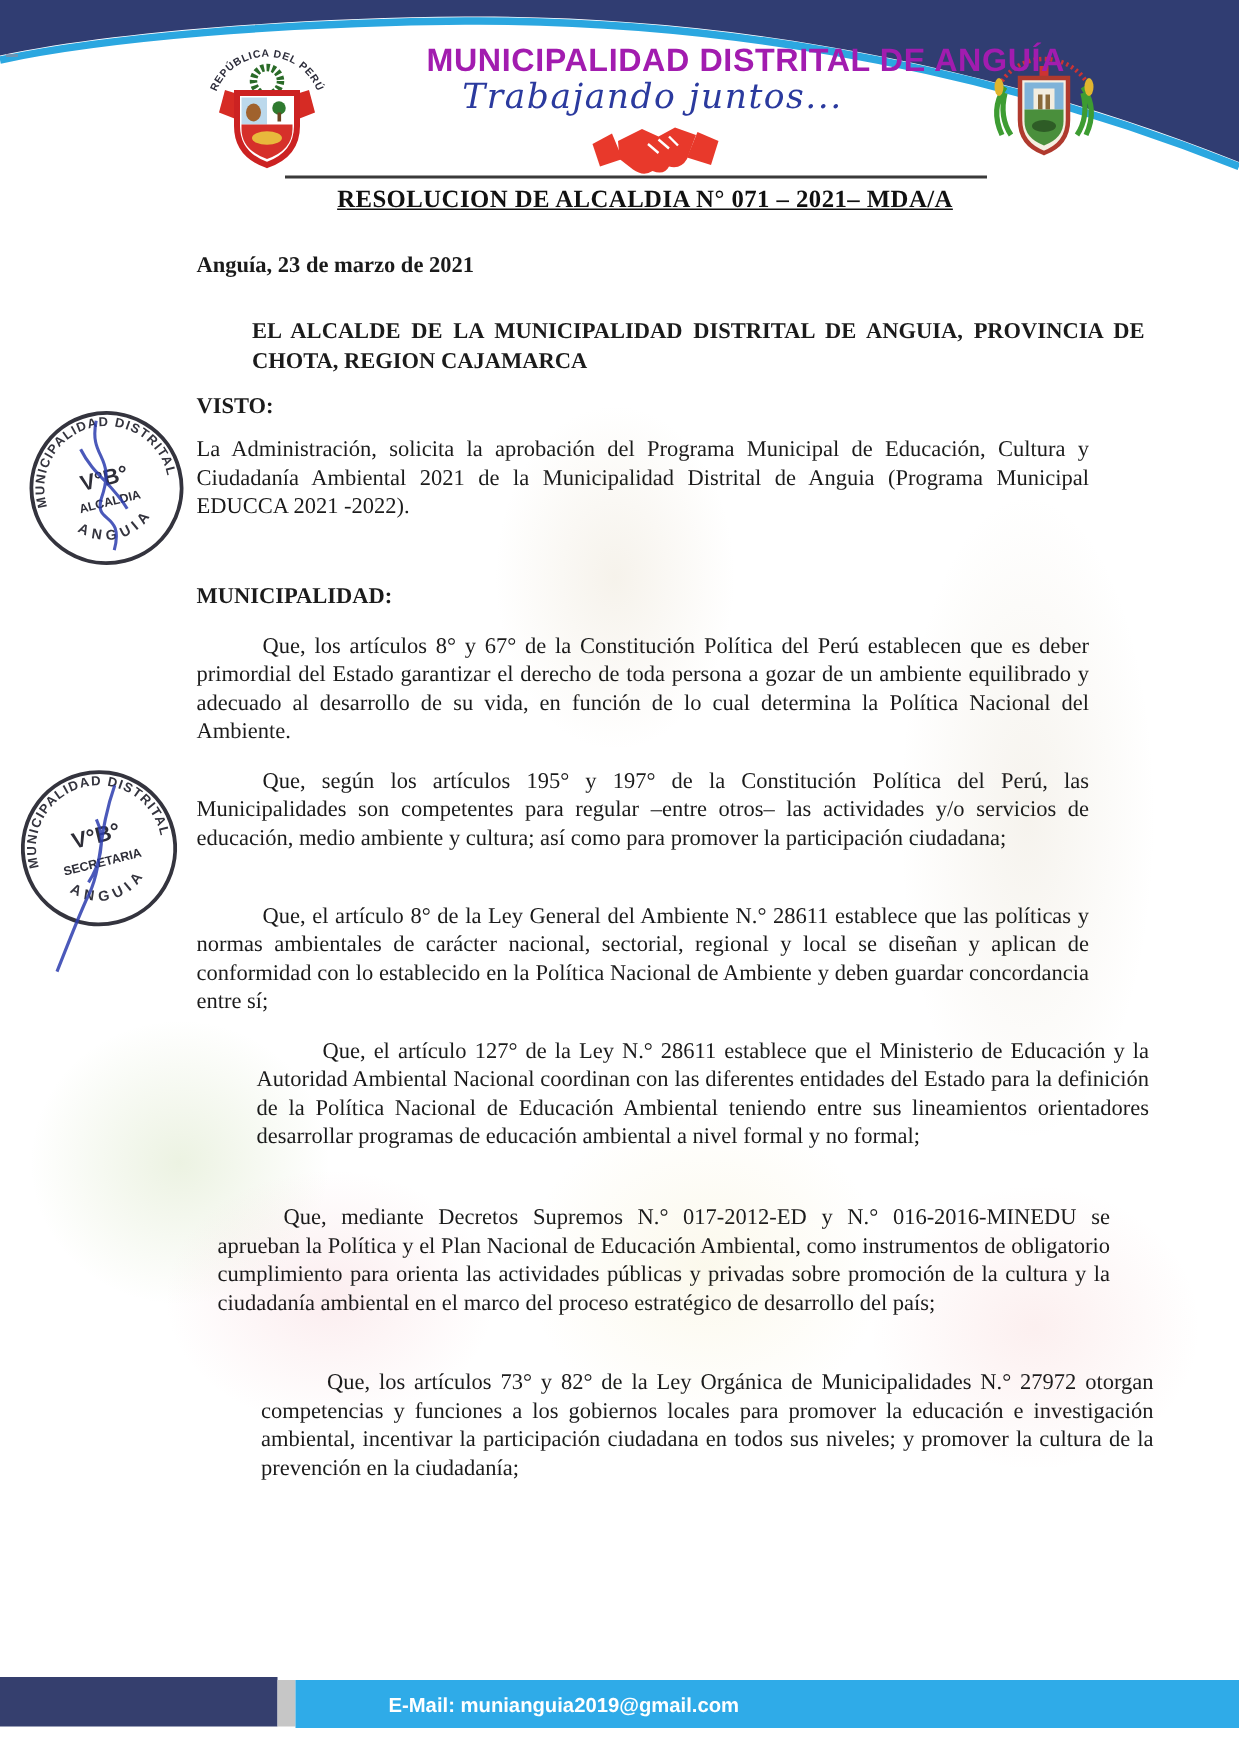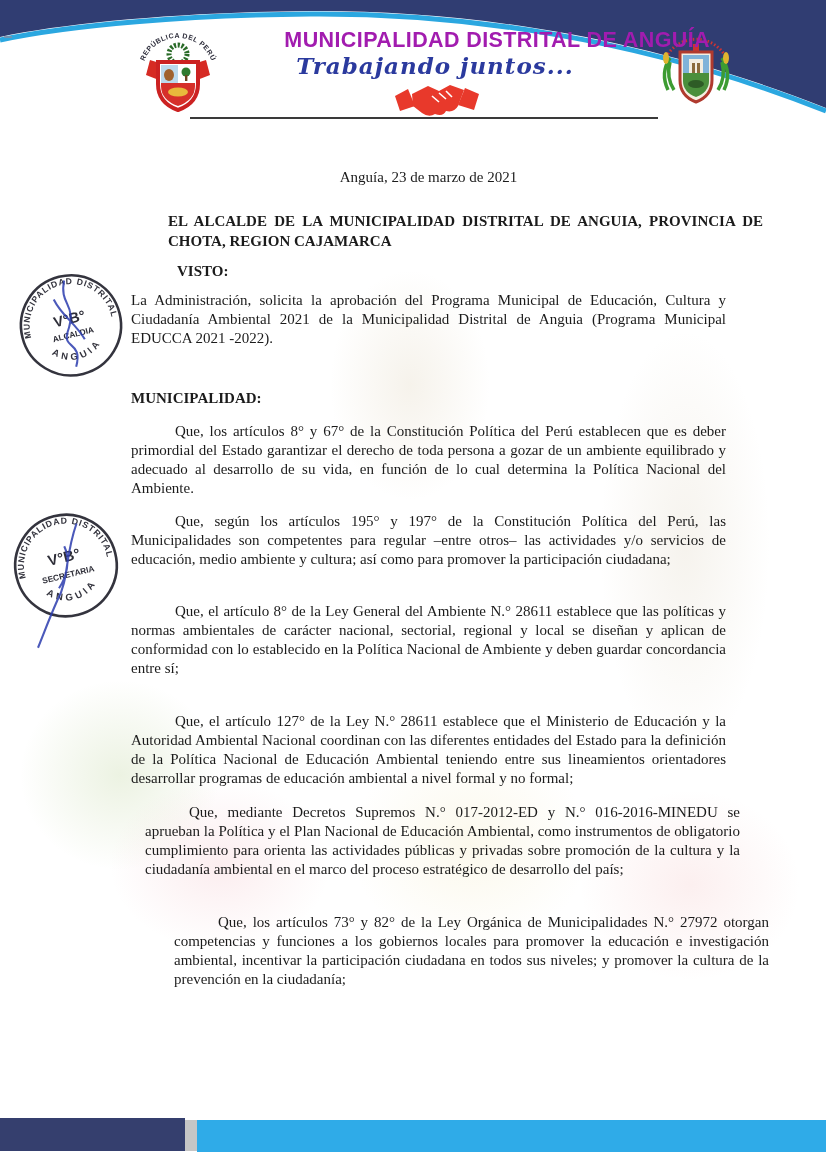--- a/index.html
+++ b/index.html
@@ -14,41 +14,41 @@
   .peru-arms{position:absolute;left:136px;top:20px;width:84px;height:100px;}
   .muni-shield{position:absolute;left:654px;top:28px;width:84px;height:82px;}
   
   .hdr-title{
     position:absolute;left:180px;top:28px;width:530px;text-align:right;
     font-family:"Liberation Sans", sans-serif;font-weight:700;font-size:21.5px;
     letter-spacing:.4px;color:#a21caf;
   }
   .slogan{
     position:absolute;left:180px;top:52px;width:510px;text-align:center;
-    font-family:"DejaVu Serif", serif;font-style:italic;font-weight:700;
+    font-family:"DejaVu Serif", serif;font-style:italic;font-weight:400;
     font-size:23px;color:#2b3a9e;letter-spacing:1px;
   }
   .handshake{position:absolute;left:394px;top:82px;width:86px;height:36px;}
   .hdr-divider{position:absolute;left:190px;top:117px;width:468px;height:2px;background:#3a3a3a;}
   .res-title{
     position:absolute;left:100px;top:123px;width:660px;text-align:center;
     font-weight:700;font-size:16.5px;letter-spacing:.3px;color:#111;
     text-decoration:underline;
   }
   
   .content{position:absolute;left:131px;top:0;width:595px;font-size:15px;line-height:19px;}
   .content .blk{position:absolute;left:0;width:595px;}
-  .date-line{top:168px;text-align:center;font-weight:400;font-size:15px;}
+  .date-line{top:168px;text-align:left;font-weight:700;font-size:15px;}
   .addressee{top:212px;font-weight:700;line-height:19.5px;text-align:justify;margin-left:37px;}
-  .visto-label{top:262px;left:8px;font-weight:700;margin-left:46px;}
+  .visto-label{top:262px;left:8px;font-weight:700;}
   .visto-text{top:291px;text-align:justify;}
   .considerando-label{top:389px;font-weight:700;}
   .cons-p{text-align:justify;text-indent:44px;}
   .p1{top:422px;} .p2{top:512px;} .p3{top:602px;}
-  .p4{top:712px;} .p5{top:803px;margin-left:14px;} .p6{top:913px;margin-left:43px;}
+  .p4{top:692px;margin-left:40px;} .p5{top:803px;margin-left:14px;} .p6{top:913px;margin-left:43px;}
   
   .stamp{position:absolute;}
   .stamp-1{left:2px;top:263px;width:138px;height:142px;}
   .stamp-2{left:-4px;top:492px;width:140px;height:168px;}
   .stamp text{font-family:"Liberation Sans", sans-serif;}
   
   .wm{position:absolute;pointer-events:none;}
   
   .footer-navy{position:absolute;left:0;top:1118px;width:185px;height:33px;background:#353f6e;}
   .footer-gap{position:absolute;left:185px;top:1120px;width:12px;height:31px;background:#c6c6c6;}
@@ -119,20 +119,21 @@
   <div class="slogan">Trabajando juntos...</div>
 
   <svg class="handshake" viewBox="0 0 86 36">
     <polygon points="1,14 14,7 21,24 6,29" fill="#e8392b"></polygon>
     <polygon points="85,12 71,6 64,23 80,28" fill="#e8392b"></polygon>
     <path d="M18,12 L34,4 L45,9 L56,3 L70,8 L64,24 Q60,31 52,29 Q49,35 41,32 Q35,36 28,31 L19,24 Z" fill="#e8392b"></path>
     <path d="M38,14 l7,6 M45,11 l7,6 M52,9 l6,6" stroke="#ffffff" stroke-width="1.6" fill="none"></path>
   </svg>
 
   <div class="hdr-divider"></div>
+  <div class="res-title">RESOLUCION DE ALCALDIA N° 071 – 2021– MDA/A</div>
 
   <div class="content">
     <div class="blk date-line">Anguía, 23 de marzo de 2021</div>
     <div class="blk addressee">EL ALCALDE DE LA MUNICIPALIDAD DISTRITAL DE ANGUIA, PROVINCIA DE CHOTA, REGION CAJAMARCA</div>
     <div class="blk visto-label">VISTO:</div>
     <div class="blk visto-text">La Administración, solicita la aprobación del Programa Municipal de Educación, Cultura y Ciudadanía Ambiental 2021 de la Municipalidad Distrital de Anguia (Programa Municipal EDUCCA 2021 -2022).</div>
     <div class="blk considerando-label">MUNICIPALIDAD:</div>
     <div class="blk cons-p p1">Que, los artículos 8° y 67° de la Constitución Política del Perú establecen que es deber primordial del Estado garantizar el derecho de toda persona a gozar de un ambiente equilibrado y adecuado al desarrollo de su vida, en función de lo cual determina la Política Nacional del Ambiente.</div>
     <div class="blk cons-p p2">Que, según los artículos 195° y 197° de la Constitución Política del Perú, las Municipalidades son competentes para regular –entre otros– las actividades y/o servicios de educación, medio ambiente y cultura; así como para promover la participación ciudadana;</div>
     <div class="blk cons-p p3">Que, el artículo 8° de la Ley General del Ambiente N.° 28611 establece que las políticas y normas ambientales de carácter nacional, sectorial, regional y local se diseñan y aplican de conformidad con lo establecido en la Política Nacional de Ambiente y deben guardar concordancia entre sí;</div>
@@ -175,15 +176,16 @@
       </text>
       <text x="80" y="74" text-anchor="middle" font-size="17" font-weight="bold" fill="#2e2e38">V°B°</text>
       <text x="80" y="92" text-anchor="middle" font-size="9.5" font-weight="bold" fill="#2e2e38">SECRETARIA</text>
     </g>
     <path d="M92,30 C78,70 84,92 70,118 C62,136 56,152 48,172 M78,56 C86,72 80,92 72,104" stroke="#2b3cae" stroke-width="2.4" fill="none" opacity=".85"></path>
   </svg>
 
   <div class="footer-navy"></div>
   <div class="footer-gap"></div>
   <div class="footer-blue">
+    <span class="footer-email">E-Mail: munianguia2019@gmail.com</span>
   </div>
 
 </div>
 
 </body></html>

